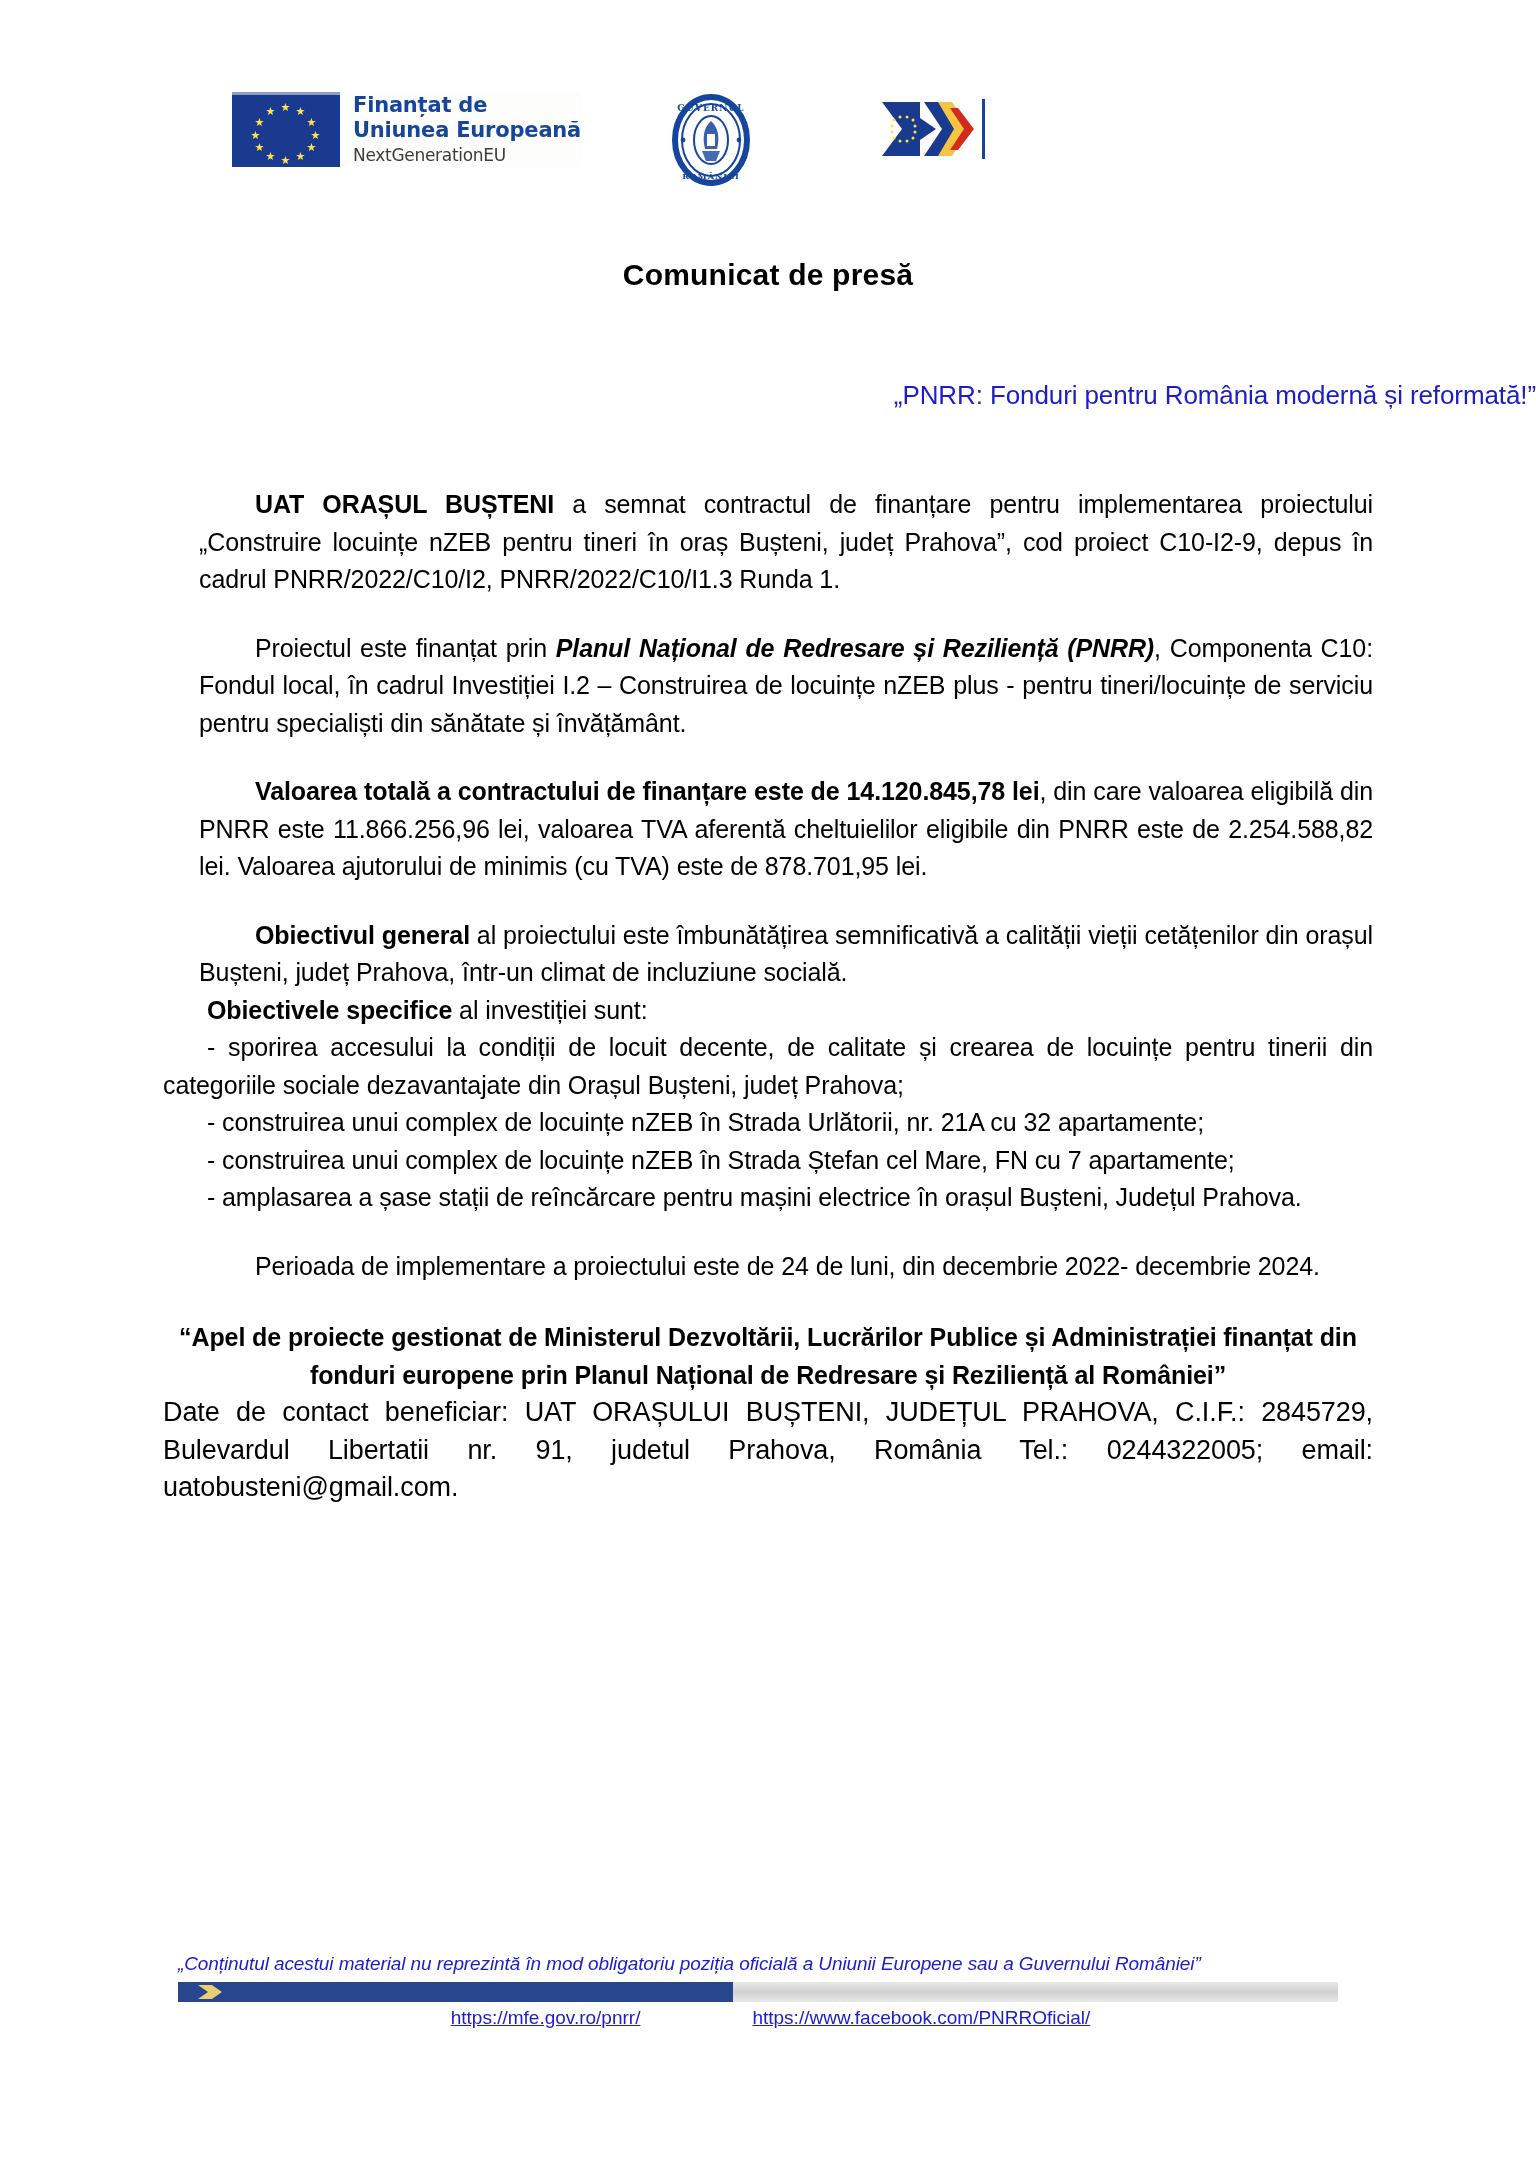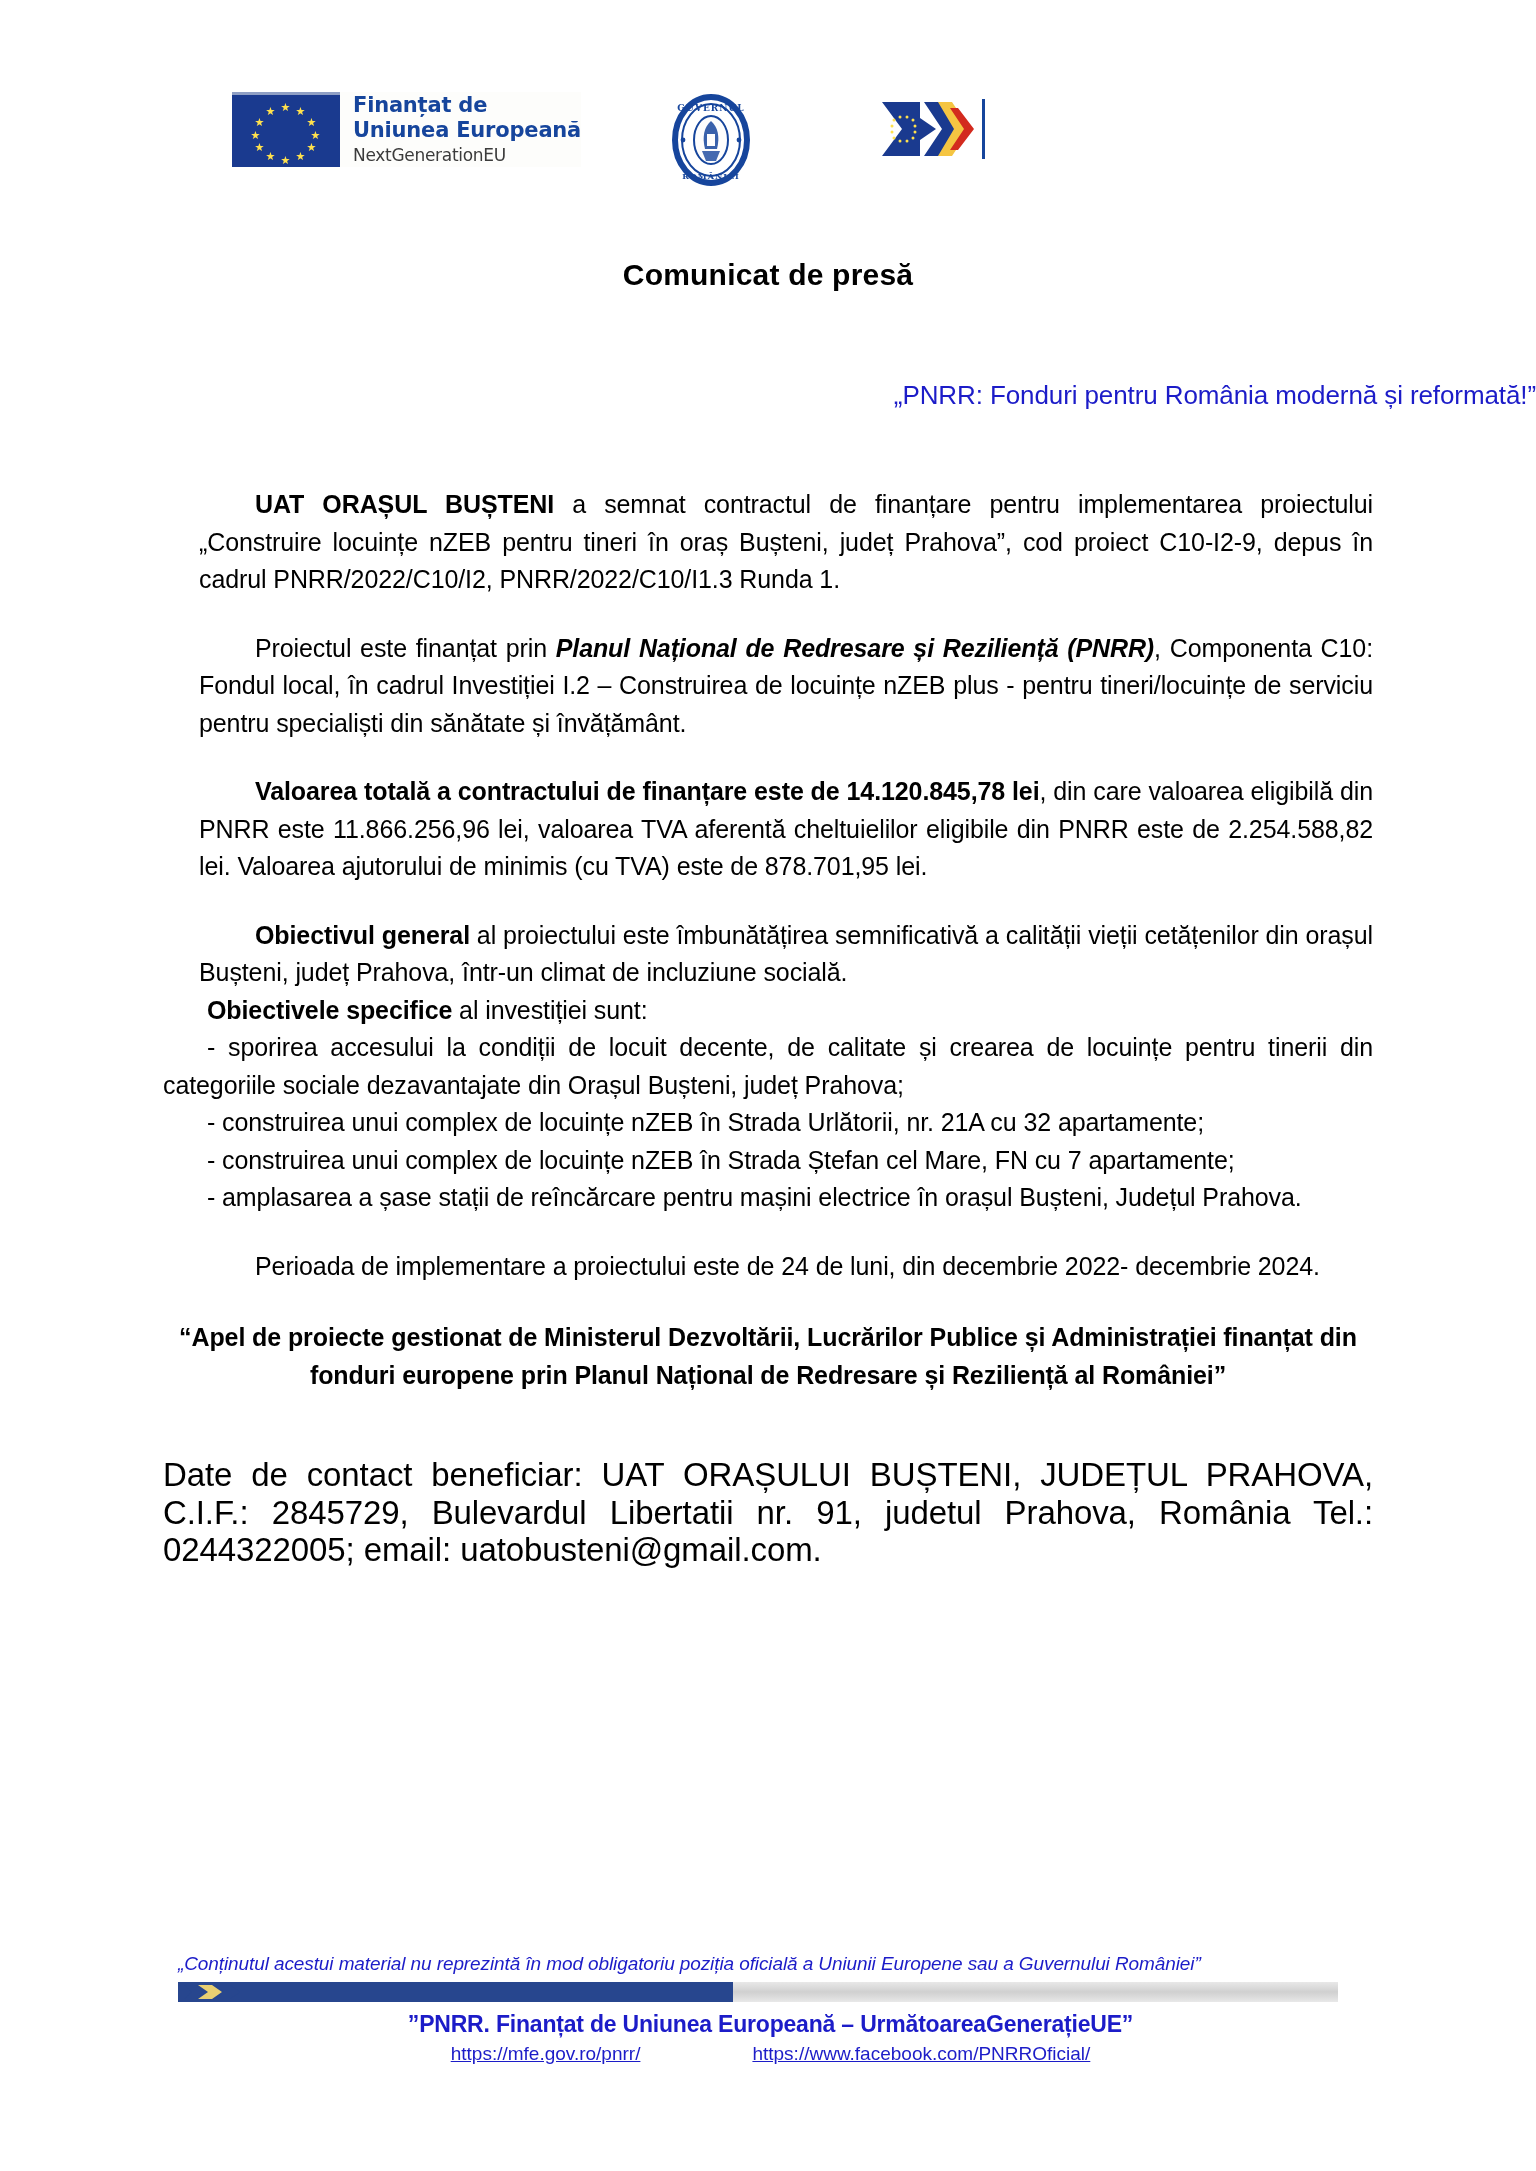--- a/index.html
+++ b/index.html
@@ -157,22 +157,21 @@
   .closing {
     margin-top: 34px;
     font-size: 25px;
     line-height: 37.5px;
     font-weight: bold;
     text-align: center;
     letter-spacing: -0.1px;
   }
 
   .contact {
-    margin-top: 62px;
-    font-size: 33px;
+    font-size: 27px;
     line-height: 37.5px;
     text-align: justify;
     letter-spacing: -0.1px;
   }
 
   
   .footer {
     position: absolute;
     left: 178px;
     top: 1950px;
@@ -331,21 +330,20 @@
 
     <div class="footer-bar">
       <div class="blue"></div>
       <svg class="arrows" width="80" height="18" viewBox="0 0 80 18">
         <path d="M2 2 L14 2 L22 9 L14 16 L2 16 L10 9 Z" fill="#27468e"></path>
         <path d="M16 2 L30 2 L40 9 L30 16 L16 16 L26 9 Z" fill="#e8cf72"></path>
         <path d="M32 2 L48 2 L58 9 L48 16 L32 16 L42 9 Z" fill="#27468e"></path>
       </svg>
     </div>
 
-    <div class="footer-line">”PNRR. Finanțat de Uniunea Europeană – UrmătoareaGenerațieUE”</div>
 
     <div class="footer-links">
       <a href="#">https://mfe.gov.ro/pnrr/</a>
       <a href="#">https://www.facebook.com/PNRROficial/</a>
     </div>
   </div>
 
 </div>
 
 </body></html>

